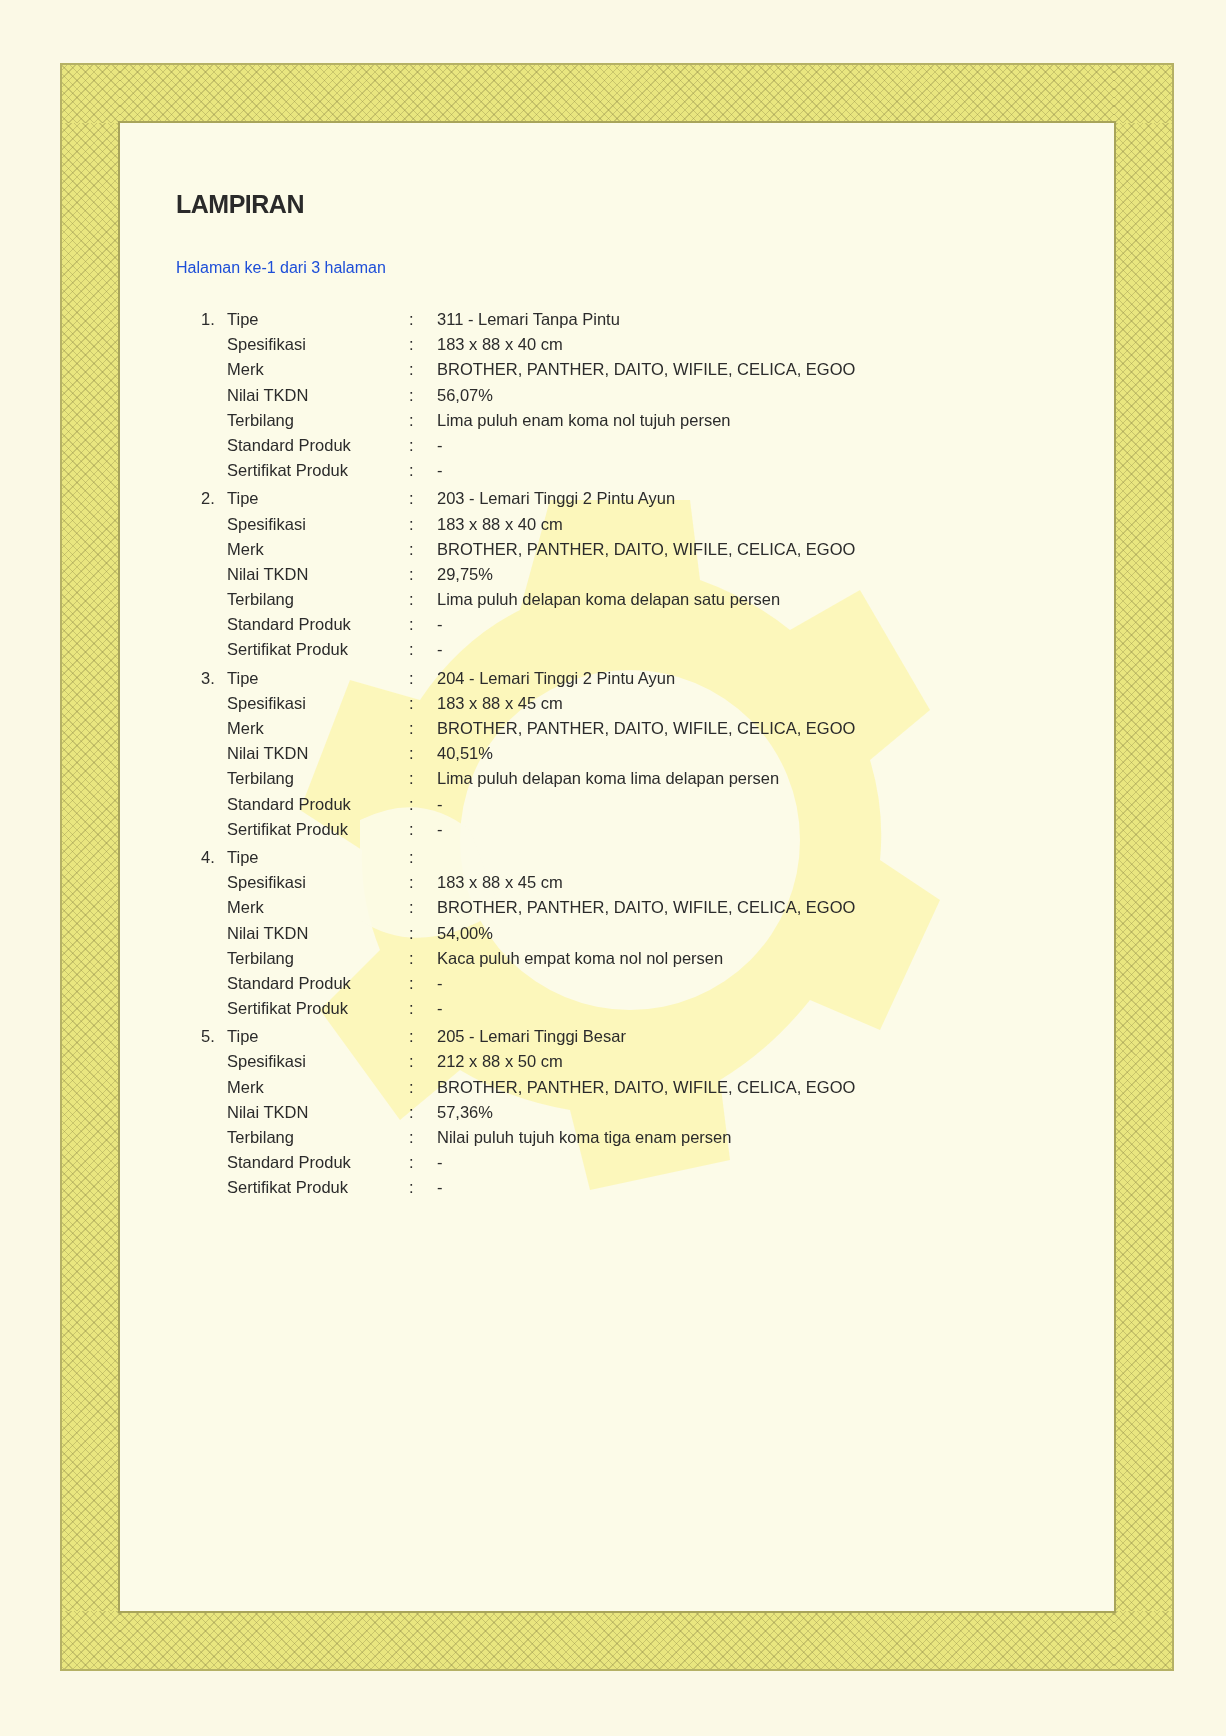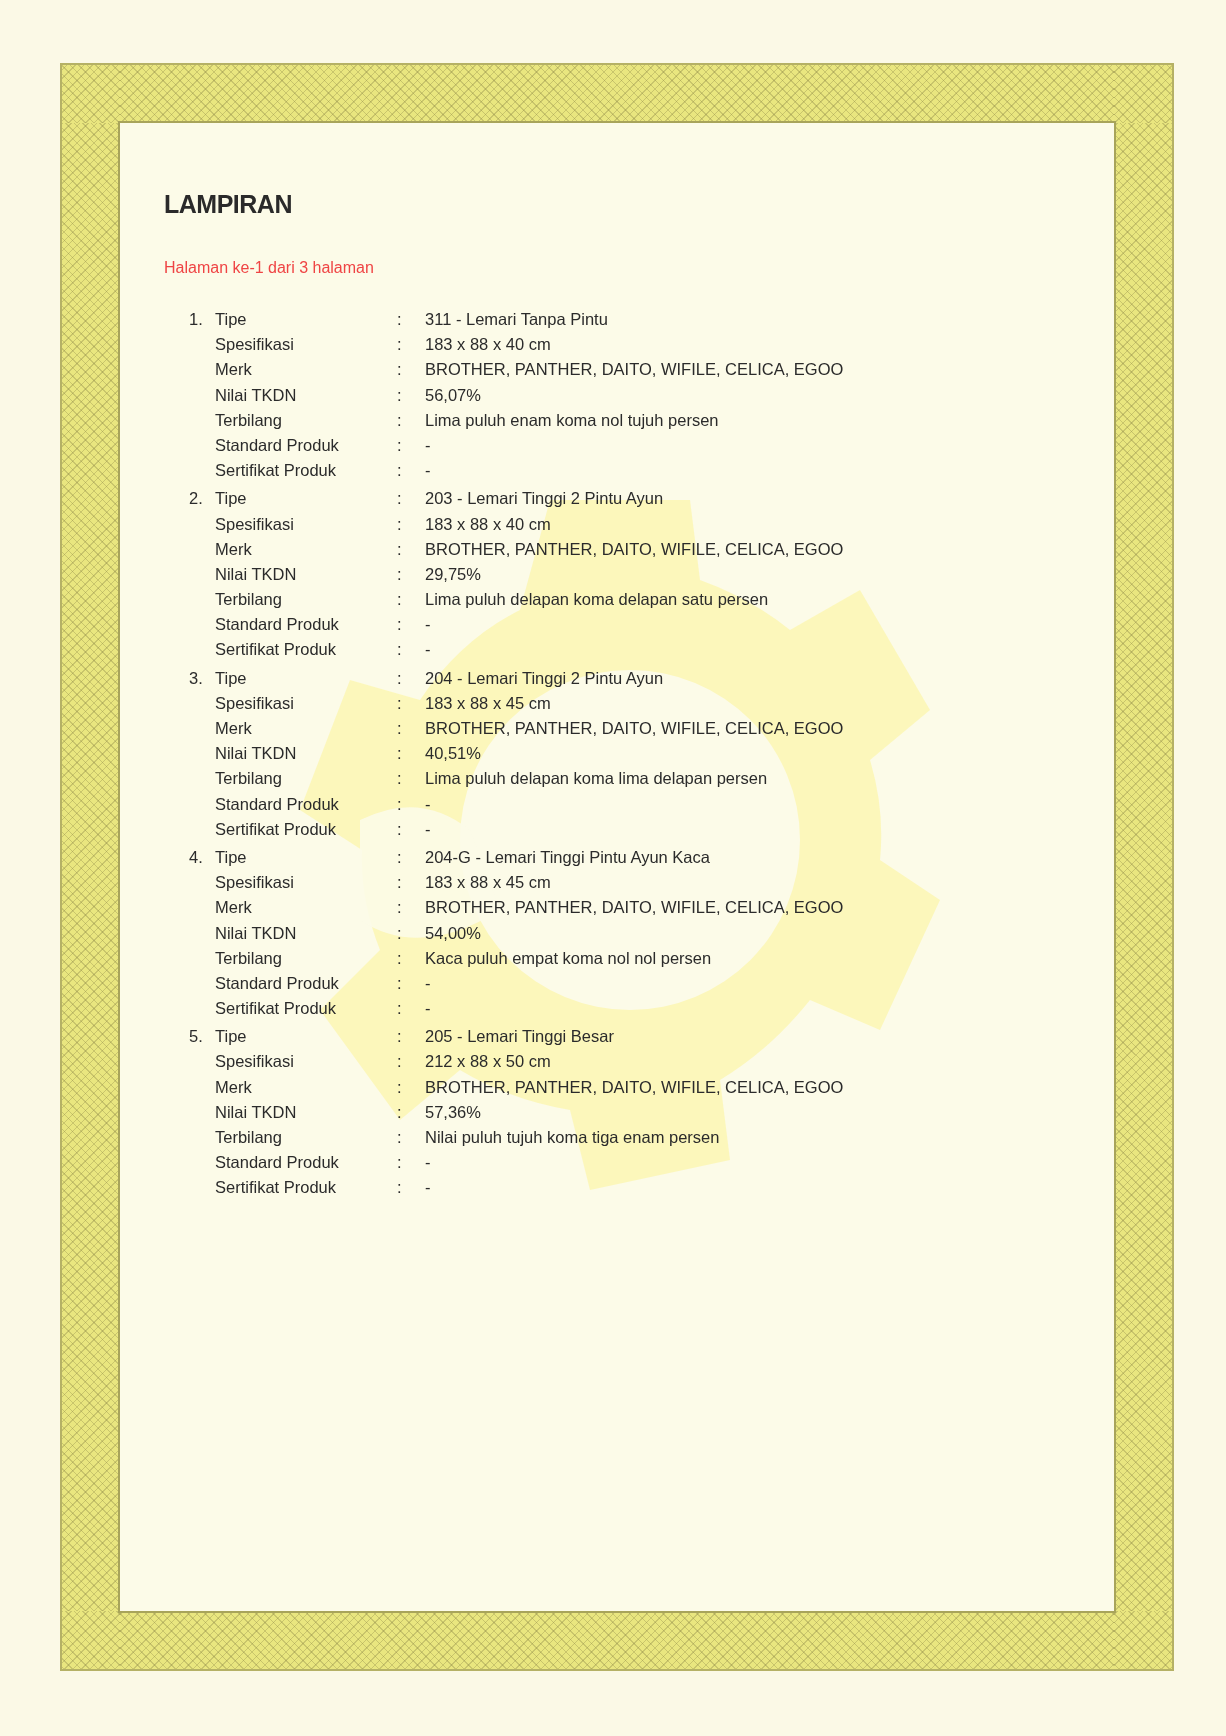--- a/index.html
+++ b/index.html
@@ -39,28 +39,28 @@
   }
   .frame-outer-line {
     position: absolute; left: 60px; top: 63px; width: 1114px; height: 1608px;
     border: 2px solid #b5b165; box-sizing: border-box; pointer-events: none;
   }
   .watermark {
     position: absolute; left: 300px; top: 490px; width: 640px; height: 720px;
     pointer-events: none;
   }
   .content {
-    position: absolute; left: 164px; top: 190px; width: 900px;
+    position: absolute; left: 176px; top: 190px; width: 900px;
   }
   .title {
     font-size: 25px; font-weight: bold; letter-spacing: -0.5px; margin: 0;
     color: #2a2a2a;
   }
   .subtitle {
-    font-size: 16px; margin-top: 40px; color: #ef4444;
+    font-size: 16px; margin-top: 40px; color: #1d4ed8;
   }
   .items { margin-top: 30px; }
   .item { margin-bottom: 3px; }
   .row {
     display: flex; font-size: 16.5px; height: 25.2px; line-height: 25.2px;
   }
   .num { width: 26px; text-align: left; padding-left: 25px; box-sizing: content-box; }
   .label { width: 182px; }
   .colon { width: 28px; }
   .value { flex: 1; white-space: nowrap; }
@@ -220,21 +220,20 @@
         <span class="colon">:</span>
         <span class="value">-</span>
       </div>
     </div>
 
     <div class="item">
       <div class="row">
         <span class="num">4.</span>
         <span class="label">Tipe</span>
         <span class="colon">:</span>
-        <span class="value">204-G - Lemari Tinggi Pintu Ayun Kaca</span>
       </div>
       <div class="row">
         <span class="num"></span>
         <span class="label">Spesifikasi</span>
         <span class="colon">:</span>
         <span class="value">183 x 88 x 45 cm</span>
       </div>
       <div class="row">
         <span class="num"></span>
         <span class="label">Merk</span>

